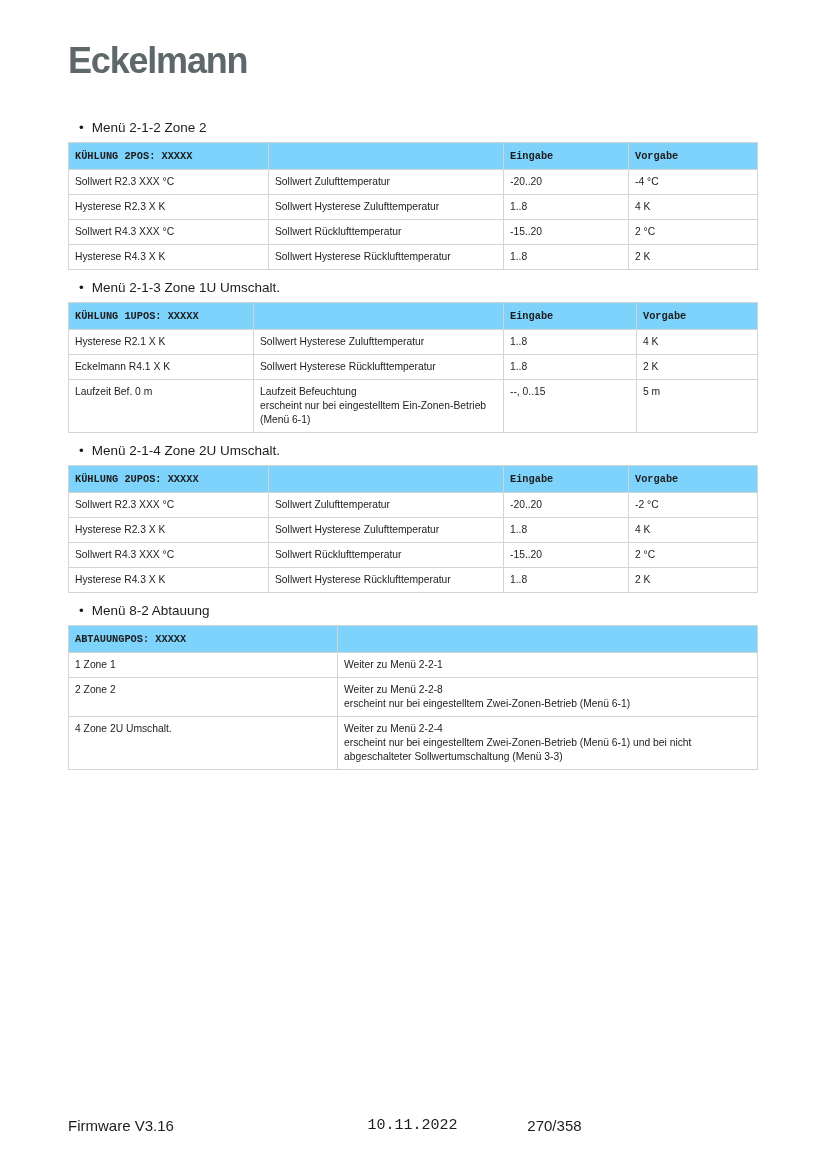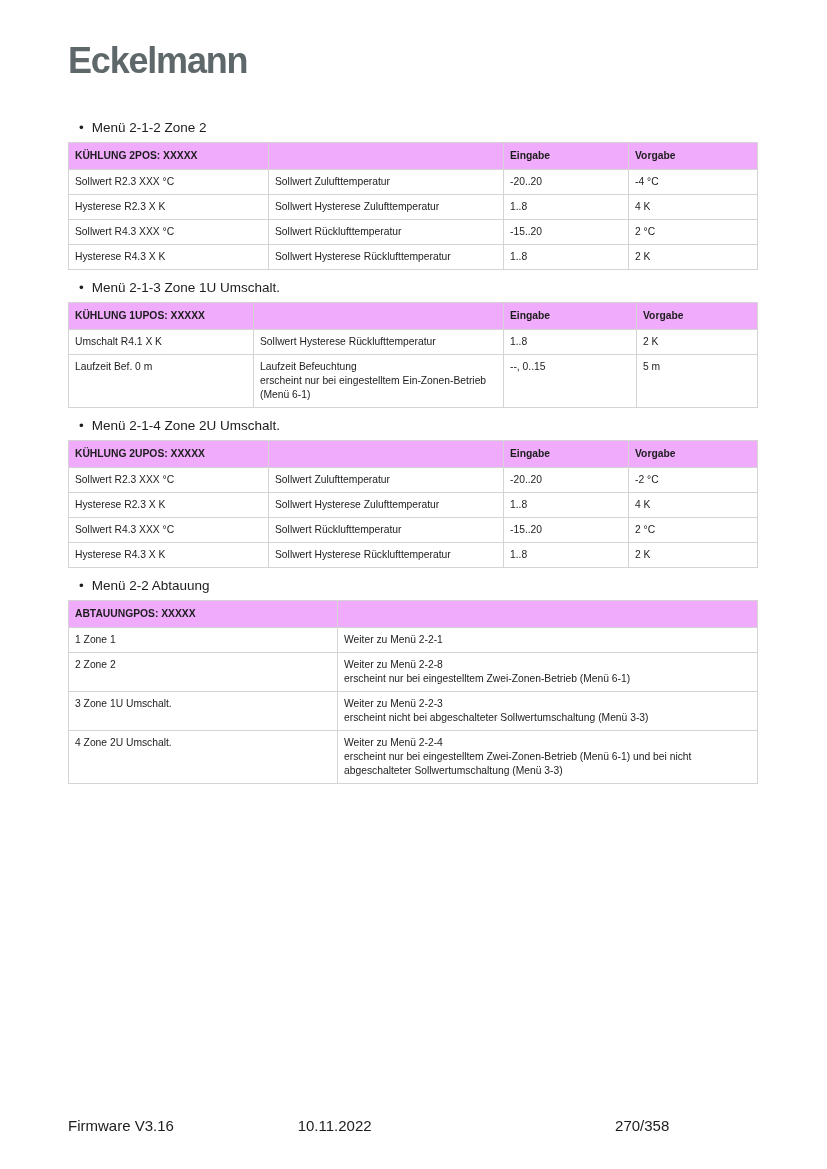--- a/index.html
+++ b/index.html
@@ -53,37 +53,38 @@
     border: 1px solid #d4d4d4;
     font-size: 10.3px;
     line-height: 14px;
     padding: 5px 6px;
     vertical-align: top;
     text-align: left;
     white-space: pre;
     font-weight: normal;
   }
   table.menu-table th {
-    background: #f0abfc;
+    background: #7dd3fc;
     font-weight: bold;
     padding-top: 6px;
     padding-bottom: 6px;
+    font-family: Liberation Mono, monospace;
   }
   .footer {
     position: absolute;
     left: 68px;
     top: 1118px;
     width: 689px;
     display: flex;
     font-size: 15px;
     line-height: 15px;
   }
   .footer .f-left  { flex: 1; text-align: left; }
-  .footer .f-mid   { flex: 1; text-align: left; }
-  .footer .f-right { flex: 1; text-align: center; }
+  .footer .f-mid   { flex: 1; text-align: center; font-family: Liberation Mono, monospace; }
+  .footer .f-right { flex: 1; text-align: left; }
 </style>
 </head>
 <body>
 
 <div class="page">
   <div class="content">
     <div class="logo">Eckelmann</div>
     <div>
         <section class="section">
           <div class="heading">
@@ -148,21 +149,27 @@
             <thead>
               <tr>
                 <th>KÜHLUNG 1UPOS: XXXXX</th>
                 <th></th>
                 <th>Eingabe</th>
                 <th>Vorgabe</th>
               </tr>
             </thead>
             <tbody>
               <tr>
-                <td>Umschalt R4.1 X K</td>
+                <td>Hysterese R2.1 X K</td>
+                <td>Sollwert Hysterese Zulufttemperatur</td>
+                <td>1..8</td>
+                <td>4 K</td>
+              </tr>
+              <tr>
+                <td>Eckelmann R4.1 X K</td>
                 <td>Sollwert Hysterese Rücklufttemperatur</td>
                 <td>1..8</td>
                 <td>2 K</td>
               </tr>
               <tr>
                 <td>Laufzeit Bef. 0 m</td>
                 <td>Laufzeit Befeuchtung
 erscheint nur bei eingestelltem Ein-Zonen-Betrieb
 (Menü 6-1)</td>
                 <td>--, 0..15</td>
@@ -215,21 +222,21 @@
                 <td>Sollwert Hysterese Rücklufttemperatur</td>
                 <td>1..8</td>
                 <td>2 K</td>
               </tr>
             </tbody>
           </table>
         </section>
         <section class="section">
           <div class="heading">
             <span class="bullet">•</span>
-            <span>Menü 2-2 Abtauung</span>
+            <span>Menü 8-2 Abtauung</span>
           </div>
           <table class="menu-table">
             <colgroup>
               <col style="width: 269px;">
               <col style="width: 420px;">
             </colgroup>
             <thead>
               <tr>
                 <th>ABTAUUNGPOS: XXXXX</th>
                 <th></th>
@@ -237,25 +244,20 @@
             </thead>
             <tbody>
               <tr>
                 <td>1 Zone 1</td>
                 <td>Weiter zu Menü 2-2-1</td>
               </tr>
               <tr>
                 <td>2 Zone 2</td>
                 <td>Weiter zu Menü 2-2-8
 erscheint nur bei eingestelltem Zwei-Zonen-Betrieb (Menü 6-1)</td>
-              </tr>
-              <tr>
-                <td>3 Zone 1U Umschalt.</td>
-                <td>Weiter zu Menü 2-2-3
-erscheint nicht bei abgeschalteter Sollwertumschaltung (Menü 3-3)</td>
               </tr>
               <tr>
                 <td>4 Zone 2U Umschalt.</td>
                 <td>Weiter zu Menü 2-2-4
 erscheint nur bei eingestelltem Zwei-Zonen-Betrieb (Menü 6-1) und bei nicht
 abgeschalteter Sollwertumschaltung (Menü 3-3)</td>
               </tr>
             </tbody>
           </table>
         </section>

